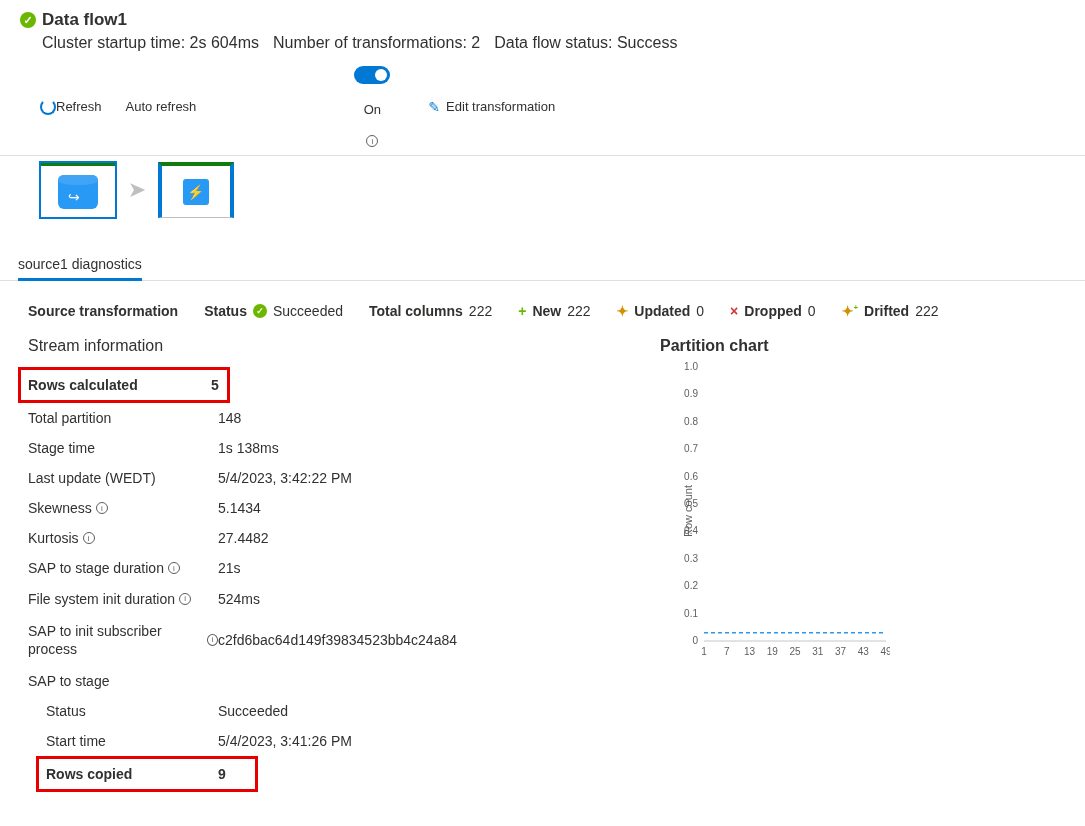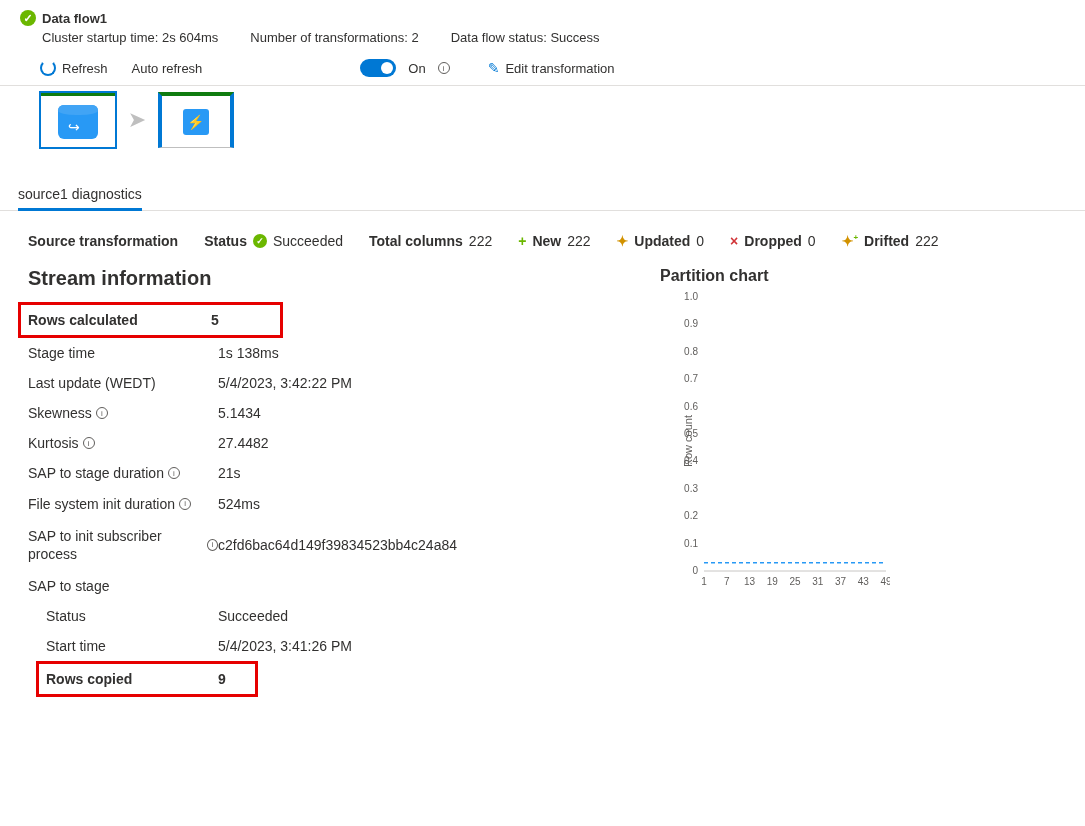--- a/index.html
+++ b/index.html
@@ -12,37 +12,37 @@
     width: 1085px;
   }
   .header { padding: 10px 20px 6px 20px; }
   .title-row { display: flex; align-items: center; gap: 6px; }
   .check-icon {
     width: 16px; height: 16px; border-radius: 50%;
     background: #6bb700; color: #fff;
     display: inline-flex; align-items: center; justify-content: center;
     font-size: 11px; font-weight: bold;
   }
-  .title { font-size: 13px; font-weight: 600; }
-  .meta-row { display: flex; gap: 32px; padding-left: 22px; margin-top: 4px; font-size: 13px; }
+  .title { font-size: 17px; font-weight: 600; }
+  .meta-row { display: flex; gap: 14px; padding-left: 22px; margin-top: 4px; font-size: 16px; }
   .toolbar {
     display: flex; align-items: center; gap: 18px;
     padding: 8px 20px 8px 40px;
     border-bottom: 1px solid #e1dfdd;
   }
-  .toolbar-btn { display: inline-flex; align-items: center; gap: 6px; cursor: pointer; }
+  .toolbar-btn { display: inline-flex; align-items: center; cursor: pointer; }
   .refresh-icon {
     width: 16px; height: 16px;
     border: 2px solid #0078d4;
     border-radius: 50%;
     border-top-color: transparent;
     position: relative;
   }
   .auto-refresh { margin-left: 6px; }
-  .toggle-zone { margin-left: 140px; display: inline-flex; align-items: center; gap: 12px; }
+  .toggle-zone { margin-left: 140px; display: inline-flex; align-items: center; gap: 18px; flex-direction: column; }
   .toggle {
     width: 36px; height: 18px; border-radius: 9px; background: #0078d4;
     position: relative; cursor: pointer;
   }
   .toggle::after {
     content: ""; position: absolute; width: 12px; height: 12px;
     background: #fff; border-radius: 50%; top: 3px; left: 21px;
   }
   .info-circle {
     width: 12px; height: 12px; border: 1px solid #605e5c; border-radius: 50%;
@@ -97,28 +97,28 @@
   .stats-row .lbl { font-weight: 600; }
   .plus { color: #6bb700; font-weight: bold; }
   .star { color: #d29200; font-weight: bold; }
   .x-red { color: #d13438; font-weight: bold; }
   .drift { color: #d29200; font-weight: bold; position: relative; }
   .body-grid {
     display: flex; gap: 60px; padding: 0 28px 20px 28px;
   }
   .left-col { flex: 0 0 560px; }
   .right-col { flex: 1; padding-right: 10px; margin-left: 12px; }
-  .section-title { font-size: 20px; font-weight: 700; margin: 10px 0 12px 0; }
+  .section-title { font-size: 16px; font-weight: 400; margin: 10px 0 12px 0; }
   .kv-row { display: flex; align-items: center; padding: 7px 0; font-size: 14px; }
   .kv-label { width: 190px; display: inline-flex; align-items: center; gap: 4px; }
   .kv-val { }
   .highlight {
     border: 3px solid #e60000;
     margin-left: -10px; padding-left: 7px;
-    width: 265px;
+    width: 212px;
   }
   .highlight .kv-label { font-weight: 600; width: 183px; }
   .highlight .kv-val { font-weight: 600; }
   .sub-section { padding-left: 18px; }
   .sub-section .kv-label { width: 172px; }
   .sub-highlight { width: 222px; }
   
   .chart-title { font-size: 16px; font-weight: 600; margin: 10px 0 6px 0; }
   .chart-wrap { position: relative; height: 300px; margin-left: 10px; }
   .chart-ylabel {
@@ -219,20 +219,24 @@
 <div class="body-grid">
   <div class="left-col">
     <div class="section-title">Stream information</div>
 
     <div class="kv-row highlight">
       <span class="kv-label">Rows calculated</span>
       <span class="kv-val">5</span>
     </div>
 
     <div class="kv-row">
+      <span class="kv-label">Total partition</span>
+      <span class="kv-val">148</span>
+    </div>
+    <div class="kv-row">
       <span class="kv-label">Stage time</span>
       <span class="kv-val">1s 138ms</span>
     </div>
     <div class="kv-row">
       <span class="kv-label">Last update (WEDT)</span>
       <span class="kv-val">5/4/2023, 3:42:22 PM</span>
     </div>
     <div class="kv-row">
       <span class="kv-label">
         <span>Skewness</span>

